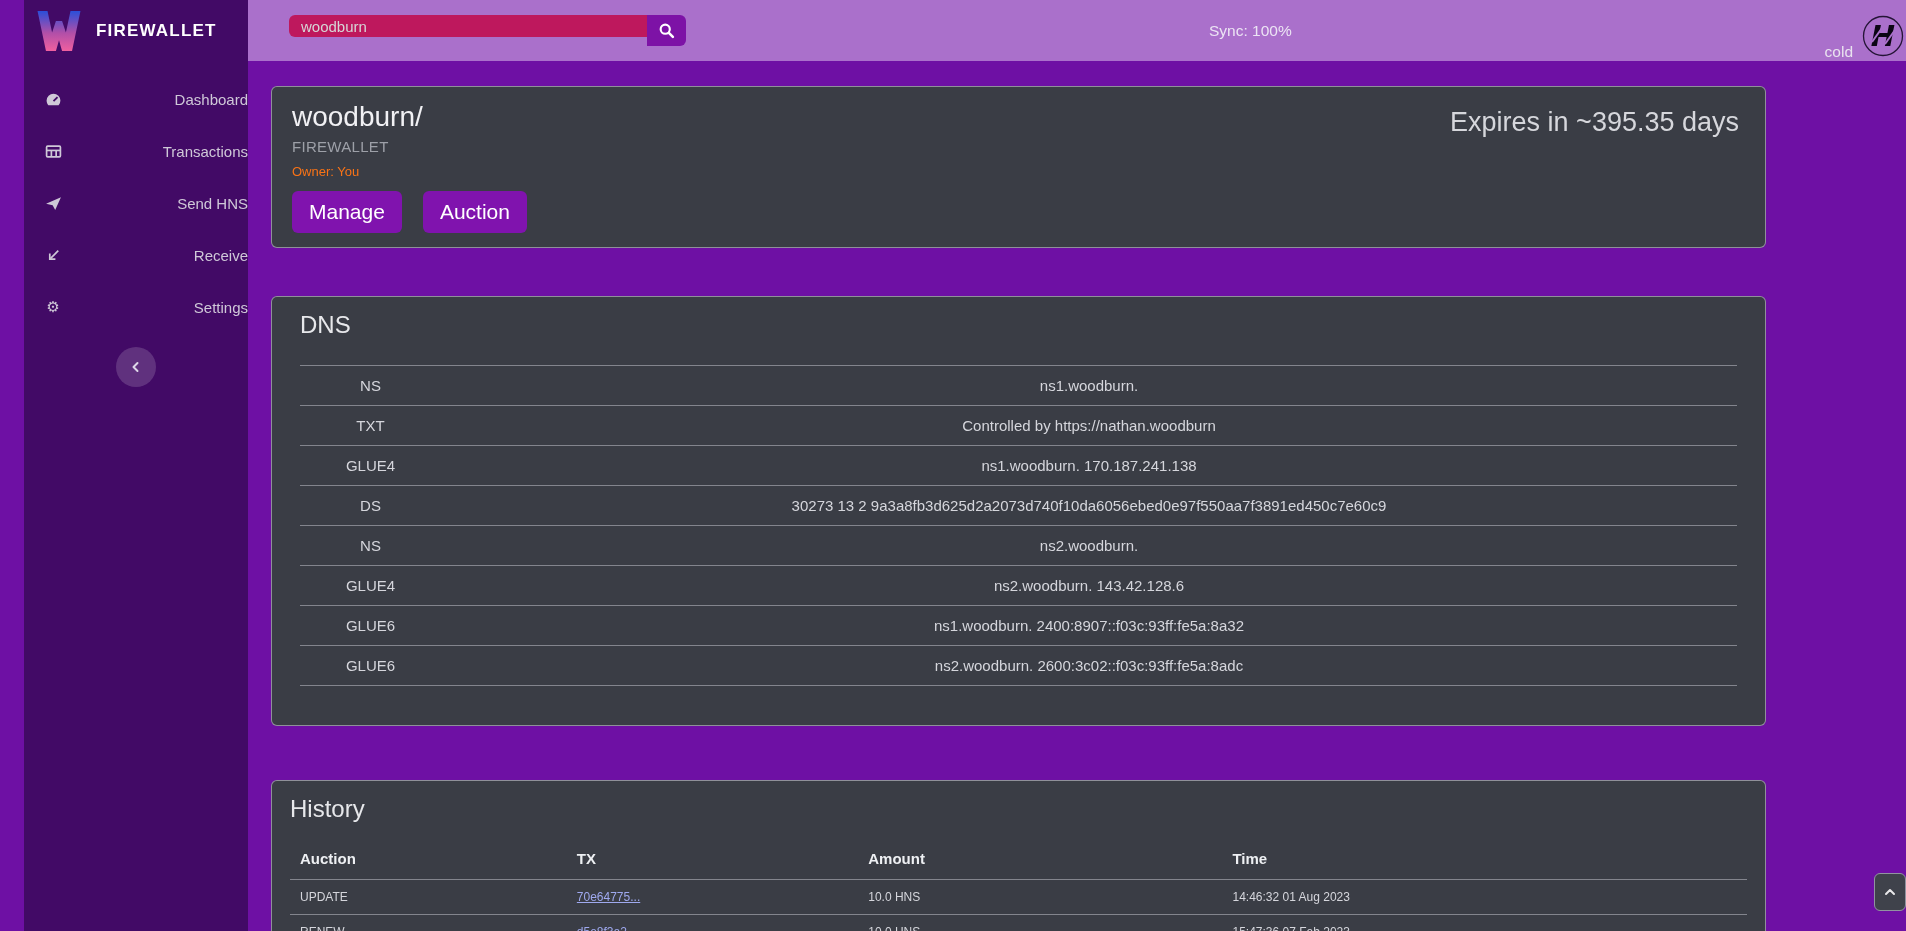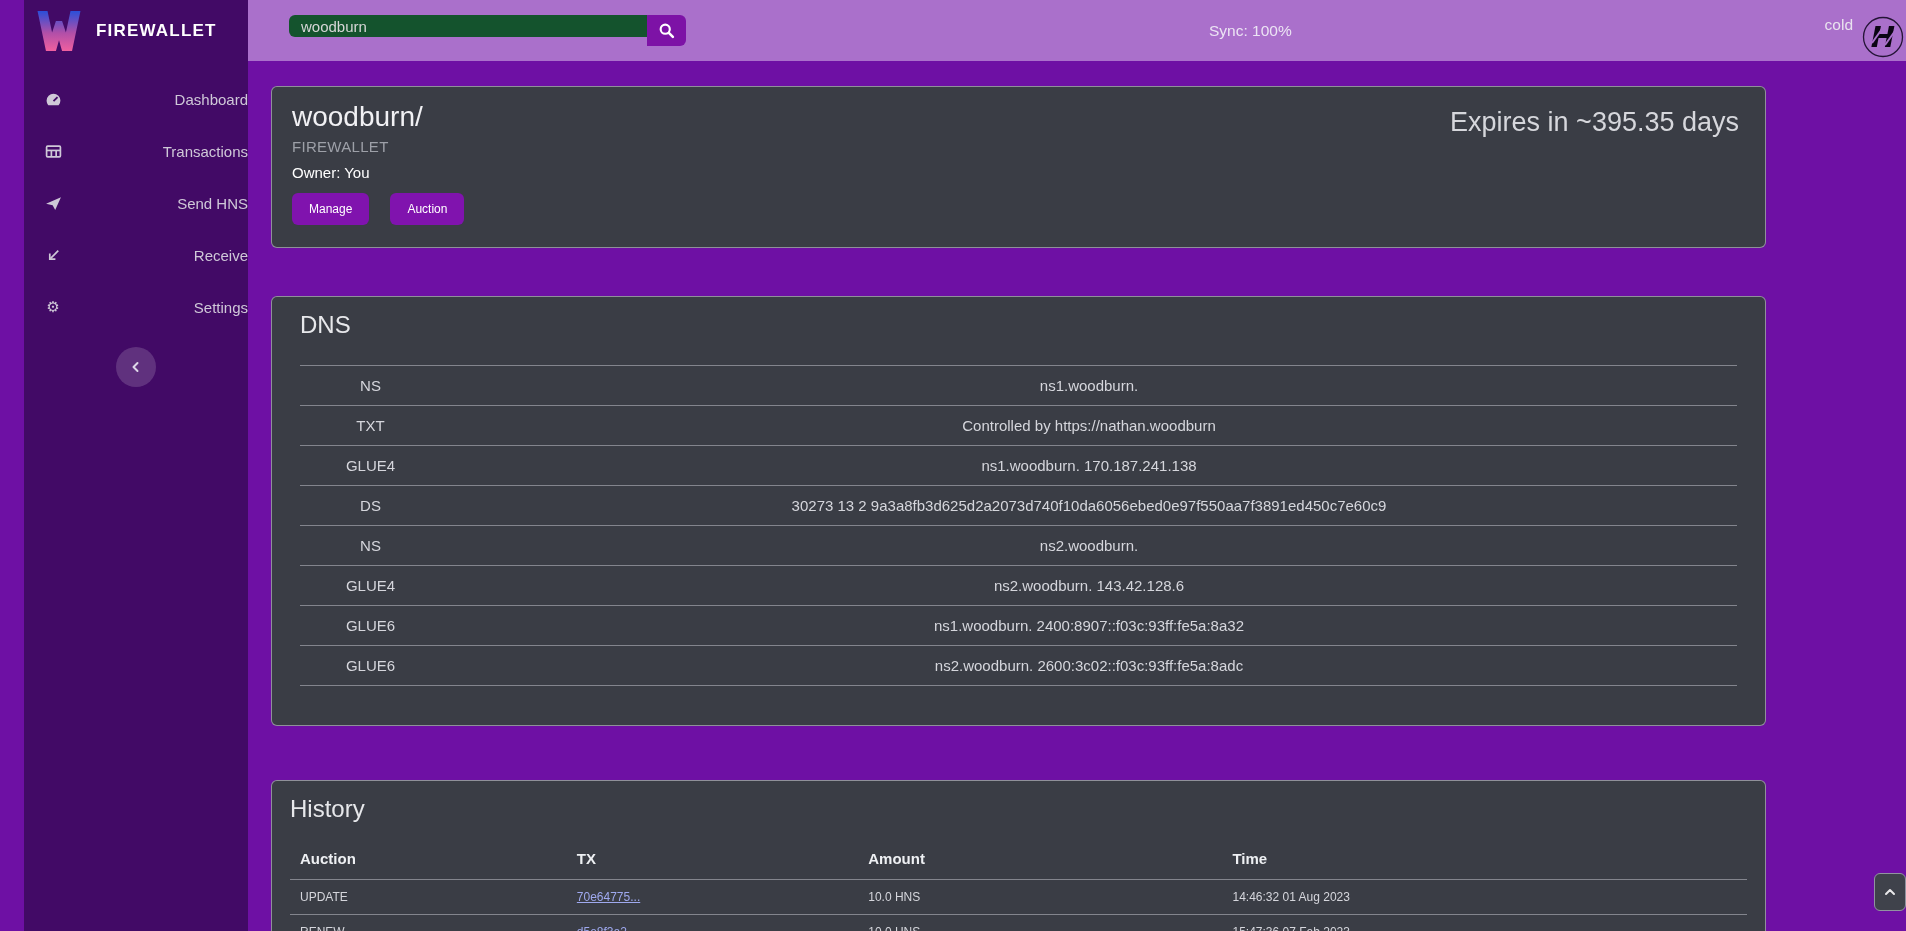--- a/index.html
+++ b/index.html
@@ -44,57 +44,57 @@
   
   .topbar {
     position: absolute; left: 224px; top: 0; width: 1682px; height: 61px;
     background: #aa70cb;
   }
   .search-wrap {
     position: absolute; left: 41px; top: 15px; display: flex; height: 31px;
   }
   .search-input {
     width: 358px; height: 22px; border: none; outline: none;
-    background: #14532d; color: #d6d6d6; font-size: 15px;
+    background: #be185d; color: #d6d6d6; font-size: 15px;
     padding: 0 12px; border-radius: 6px 0 0 6px;
     font-family: "Liberation Sans", sans-serif;
   }
   .search-btn {
     width: 39px; height: 31px; border: none; background: #7d12a6;
     border-radius: 0 6px 6px 0; cursor: pointer;
     display: flex; align-items: center; justify-content: center;
   }
   .sync-label {
     position: absolute; left: 961px; top: 0; height: 61px;
     display: flex; align-items: center;
     color: #ece4f4; font-size: 15.5px;
   }
   .wallet-badge {
-    position: absolute; right: 26px; top: 16px; height: 61px;
-    display: flex; align-items: flex-start; gap: 9px; cursor: pointer;
+    position: absolute; right: 26px; top: 0; height: 61px;
+    display: flex; align-items: flex-end; gap: 9px; cursor: pointer;
   }
   .wallet-name { color: #e9e3ef; font-size: 15.5px; }
 
   
   .main {
     position: absolute; left: 224px; top: 61px; width: 1682px; height: 870px;
     background: #6e10a4;
   }
   .card {
     position: relative; margin-left: 23px; width: 1495px;
     background: #3a3d45; border: 1px solid rgba(228,228,238,0.5);
     border-radius: 6px; color: #d5d6dc;
   }
   .card-name { margin-top: 25px; height: 162px; padding: 14px 20px; }
   .name-title { font-size: 28px; font-weight: 400; color: #f1f1f4; }
   .name-status { font-size: 15px; color: #9da0a8; margin-top: 5px; letter-spacing: .3px; }
-  .name-owner { font-size: 15px; color: #ffffff; margin-top: 9px; }
+  .name-owner { font-size: 13px; color: #f97316; margin-top: 9px; }
   .btn-row { margin-top: 12px; display: flex; gap: 21px; }
   .action-btn {
-    background: #8013ae; color: #ffffff; font-size: 12px;
+    background: #8013ae; color: #ffffff; font-size: 21px;
     padding: 9px 17px; border: none; border-radius: 6px; cursor: pointer;
     font-family: "Liberation Sans", sans-serif;
   }
   .expires { position: absolute; top: 20px; right: 26px; font-size: 27px; color: #d6d7dc; }
 
   .card-dns { margin-top: 48px; height: 430px; padding: 14px 28px; }
   .card-title { font-size: 24px; font-weight: 400; color: #e7e8eb; }
   .dns-table { width: 100%; border-collapse: collapse; margin-top: 26px; }
   .dns-table td {
     font-size: 15px; color: #d5d6dc; padding: 11px 10px;

